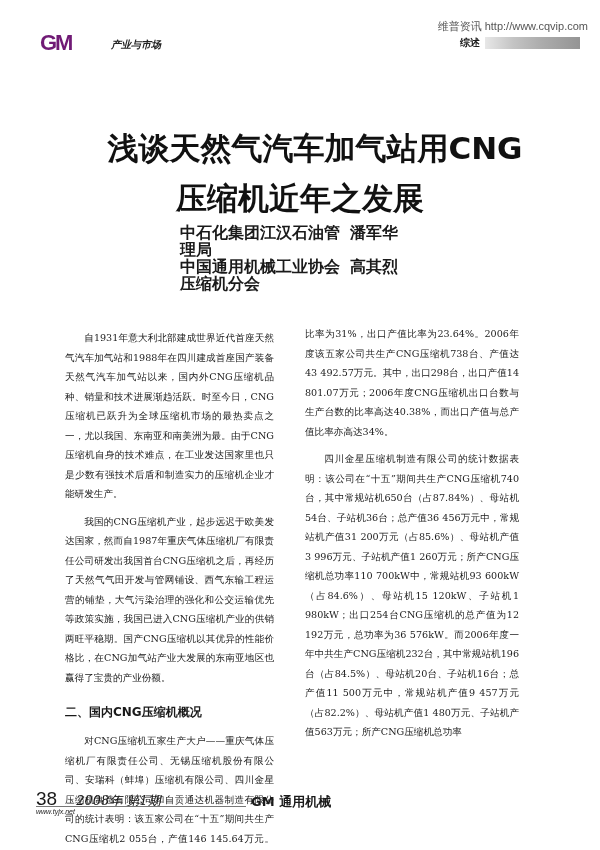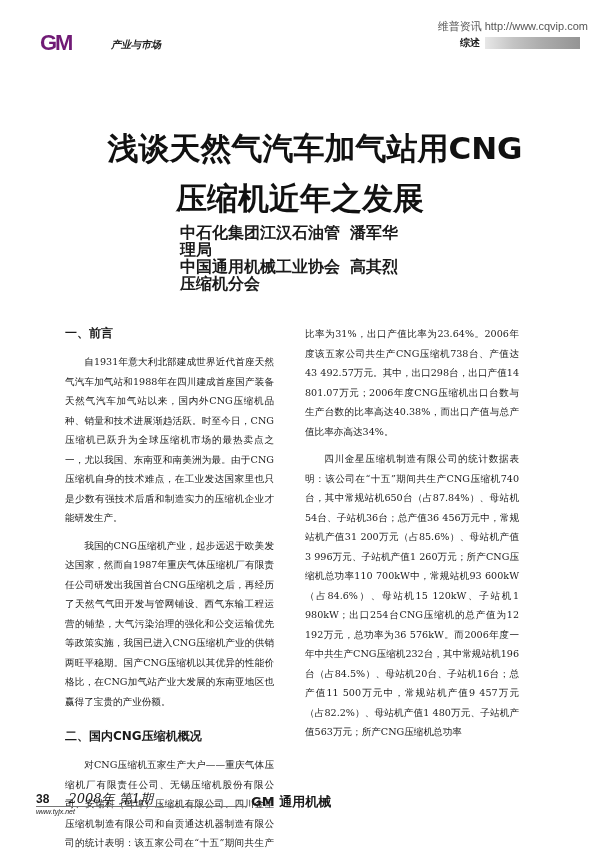--- a/index.html
+++ b/index.html
@@ -26,21 +26,21 @@
   .authors .org { width: 170px; }
   .col { position: absolute; font-size: 9.6px; line-height: 19.5px; text-align: justify; }
   .col-left { left: 57px; top: 320px; width: 225px; }
   .col-right { left: 297px; top: 316px; width: 230px; }
   .col p { margin: 8px; text-indent: 2em; }
   .col p.noindent { text-indent: 0; }
   .h2 { font-family: "DejaVu Sans", sans-serif; font-weight: bold; font-size: 12px;
         margin: 2px 0 2px 8px; line-height: 22px; }
   .h2.sec2 { margin-top: 14px; }
   .footer { position: absolute; top: 788px; left: 36px; width: 260px; }
-  .page-num { font-family: "Liberation Sans", sans-serif; font-weight: bold; font-size: 12px; display: inline-block; }
+  .page-num { font-family: "Liberation Sans", sans-serif; font-weight: normal; font-size: 19px; display: inline-block; }
   .issue { font-size: 13px; font-style: italic; margin-left: 14px; margin-top: 48px; }
   .footer-rule { position: absolute; left: 0; top: 18px; width: 210px; border-top: 1px solid #777; }
   .site { position: absolute; left: 0; top: 20px; font-size: 7px; font-style: italic;
           font-family: "Liberation Sans", sans-serif; }
   .footer-brand { position: absolute; left: 215px; top: 5px; font-family: "DejaVu Sans", sans-serif;
                   font-weight: bold; font-size: 13px; white-space: nowrap; }
 </style>
 </head>
 <body>
 
@@ -63,21 +63,20 @@
     <span class="org">中石化集团江汉石油管理局</span>
     <span>潘军华</span>
   </div>
   <div class="row">
     <span class="org">中国通用机械工业协会压缩机分会</span>
     <span>高其烈</span>
   </div>
 </div>
 
 <div class="col col-left">
-  <div class="h2">一、前言</div>
   <p>自1931年意大利北部建成世界近代首座天然气汽车加气站和1988年在四川建成首座国产装备天然气汽车加气站以来，国内外CNG压缩机品种、销量和技术进展渐趋活跃。时至今日，CNG压缩机已跃升为全球压缩机市场的最热卖点之一，尤以我国、东南亚和南美洲为最。由于CNG压缩机自身的技术难点，在工业发达国家里也只是少数有强技术后盾和制造实力的压缩机企业才能研发生产。</p>
   <p>我国的CNG压缩机产业，起步远迟于欧美发达国家，然而自1987年重庆气体压缩机厂有限责任公司研发出我国首台CNG压缩机之后，再经历了天然气气田开发与管网铺设、西气东输工程运营的铺垫，大气污染治理的强化和公交运输优先等政策实施，我国已进入CNG压缩机产业的供销两旺平稳期。国产CNG压缩机以其优异的性能价格比，在CNG加气站产业大发展的东南亚地区也赢得了宝贵的产业份额。</p>
   <div class="h2 sec2">二、国内CNG压缩机概况</div>
   <p>对CNG压缩机五家生产大户——重庆气体压缩机厂有限责任公司、无锡压缩机股份有限公司、安瑞科（蚌埠）压缩机有限公司、四川金星压缩机制造有限公司和自贡通达机器制造有限公司的统计表明：该五家公司在“十五”期间共生产CNG压缩机2 055台，产值146 145.64万元。其中，出口636台，出口产值34 542.79万元；该5家公司在“十五”期间CNG压缩机出口台数</p>
 </div>
 
 <div class="col col-right">
   <p class="noindent">比率为31%，出口产值比率为23.64%。2006年度该五家公司共生产CNG压缩机738台、产值达43 492.57万元。其中，出口298台，出口产值14 801.07万元；2006年度CNG压缩机出口台数与生产台数的比率高达40.38%，而出口产值与总产值比率亦高达34%。</p>
   <p>四川金星压缩机制造有限公司的统计数据表明：该公司在“十五”期间共生产CNG压缩机740台，其中常规站机650台（占87.84%）、母站机54台、子站机36台；总产值36 456万元中，常规站机产值31 200万元（占85.6%）、母站机产值3 996万元、子站机产值1 260万元；所产CNG压缩机总功率110 700kW中，常规站机93 600kW（占84.6%）、母站机15 120kW、子站机1 980kW；出口254台CNG压缩机的总产值为12 192万元，总功率为36 576kW。而2006年度一年中共生产CNG压缩机232台，其中常规站机196台（占84.5%）、母站机20台、子站机16台；总产值11 500万元中，常规站机产值9 457万元（占82.2%）、母站机产值1 480万元、子站机产值563万元；所产CNG压缩机总功率</p>
 </div>

